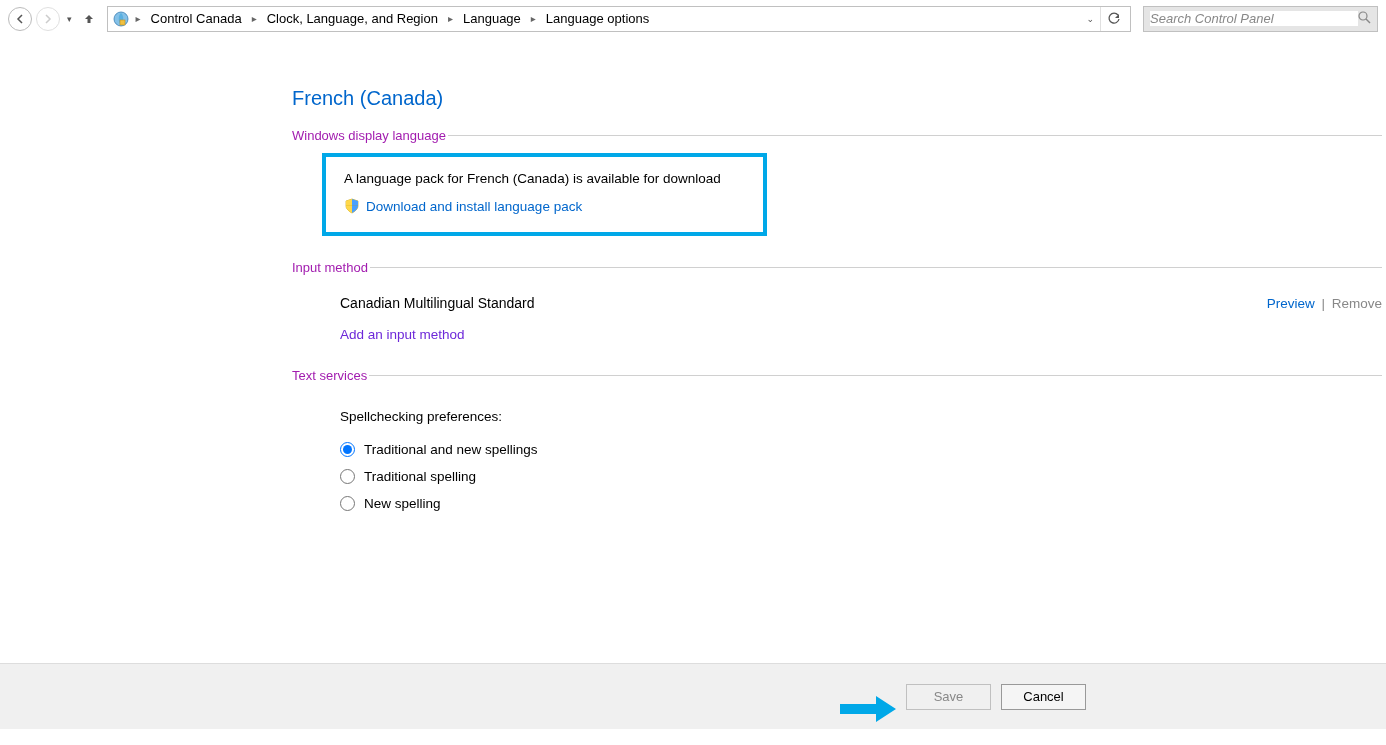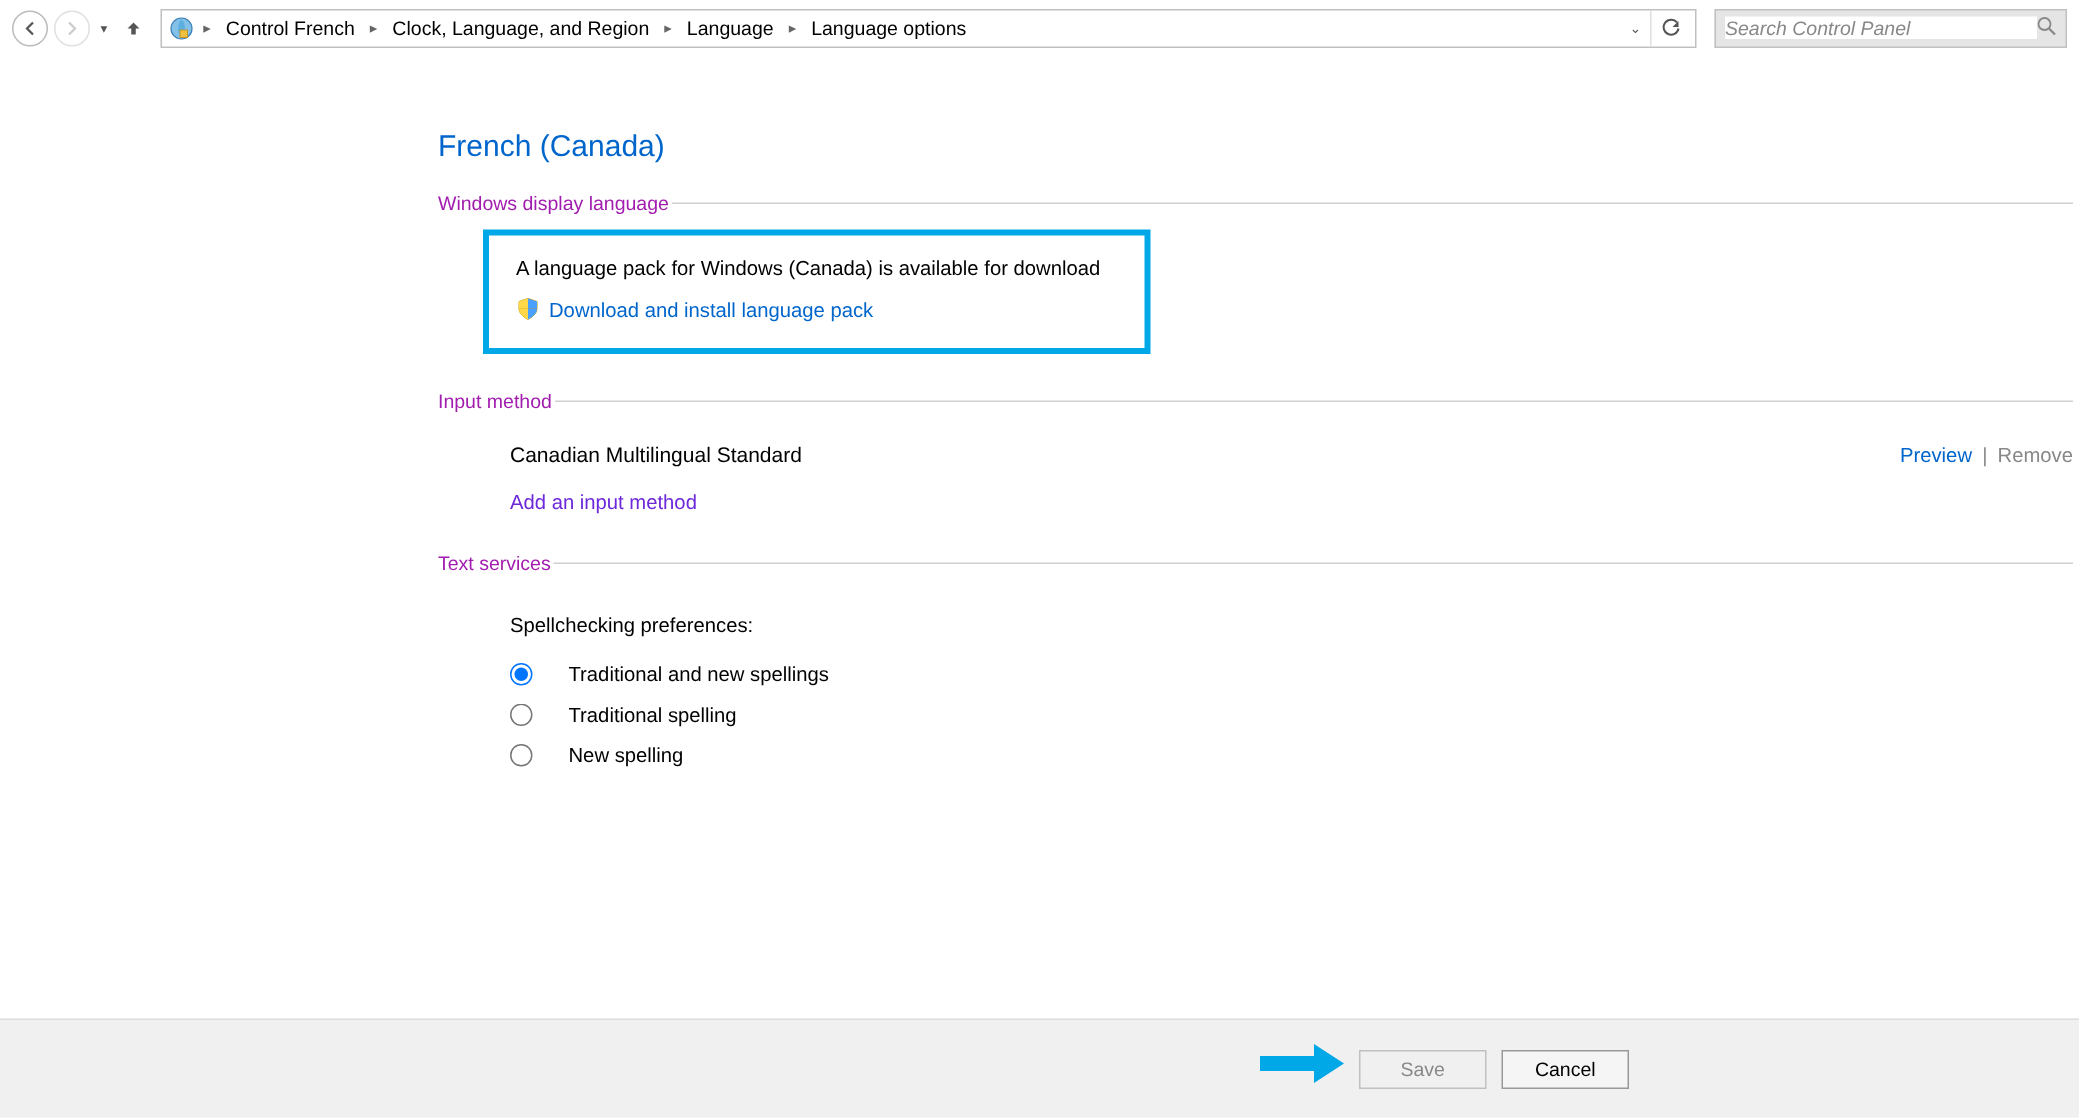--- a/index.html
+++ b/index.html
@@ -213,31 +213,31 @@
     .spell-label {
       font-size: 13.5px;
       padding: 16px 0 12px 48px;
     }
     .radio-group {
       padding-left: 48px;
     }
     .radio-row {
       display: flex;
       align-items: center;
-      gap: 24px;
+      gap: 9px;
       padding: 6px 0;
       font-size: 13.5px;
     }
     .radio-row input[type="radio"] {
       width: 15px;
       height: 15px;
     }
     .footer {
       position: absolute;
-      bottom: 0;
+      bottom: 16px;
       left: 0;
       right: 0;
       height: 66px;
       background: #f0f0f0;
       border-top: 1px solid #ddd;
       display: flex;
       align-items: center;
       justify-content: flex-end;
       padding-right: 300px;
       gap: 10px;
@@ -284,21 +284,21 @@
   <div class="address-bar">
     <span class="addr-icon">
       <svg width="16" height="16" viewBox="0 0 16 16">
         <circle cx="8" cy="8" r="7" fill="#84c1e8" stroke="#3a7fb5" stroke-width="0.8"></circle>
         <path d="M8 2 C5 4 5 12 8 14 C11 12 11 4 8 2" fill="#5bb0e0"></path>
         <rect x="7" y="9" width="5" height="5" fill="#f0c040" stroke="#c09020" stroke-width="0.6"></rect>
       </svg>
     </span>
     <div class="breadcrumb">
       <span class="sep">▸</span>
-      <span class="crumb">Control French</span>
+      <span class="crumb">Control Canada</span>
       <span class="sep">▸</span>
       <span class="crumb">Clock, Language, and Region</span>
       <span class="sep">▸</span>
       <span class="crumb">Language</span>
       <span class="sep">▸</span>
       <span class="crumb">Language options</span>
     </div>
     <span class="addr-drop">⌄</span>
     <div class="refresh-btn">
       <svg width="14" height="14" viewBox="0 0 14 14">
@@ -320,21 +320,21 @@
 
 <div class="content">
   <h1 class="page-title">French (Canada)</h1>
 
   <div class="section-header">
     <span class="label">Windows display language</span>
     <span class="line"></span>
   </div>
 
   <div class="highlighted-box">
-    <div class="pack-msg">A language pack for Windows (Canada) is available for download</div>
+    <div class="pack-msg">A language pack for French (Canada) is available for download</div>
     <div class="download-link">
       <span class="shield-icon">
         <svg width="16" height="16" viewBox="0 0 16 16">
           <path d="M8 1 L14 3 L14 8 C14 12 8 15 8 15 C8 15 2 12 2 8 L2 3 Z" fill="#ffd84a" stroke="#c09800" stroke-width="0.6"></path>
           <path d="M8 1 L14 3 L14 8 C14 12 8 15 8 15 Z" fill="#4aa0ff"></path>
           <path d="M8 1 L8 15 C8 15 2 12 2 8 L2 3 Z" fill="#ffd84a"></path>
           <path d="M2 3 L8 1 L14 3 L14 8 L2 8 Z" fill="none"></path>
           <rect x="2" y="7.5" width="12" height="0.5" fill="#c09800" opacity="0.4"></rect>
         </svg>
       </span>

